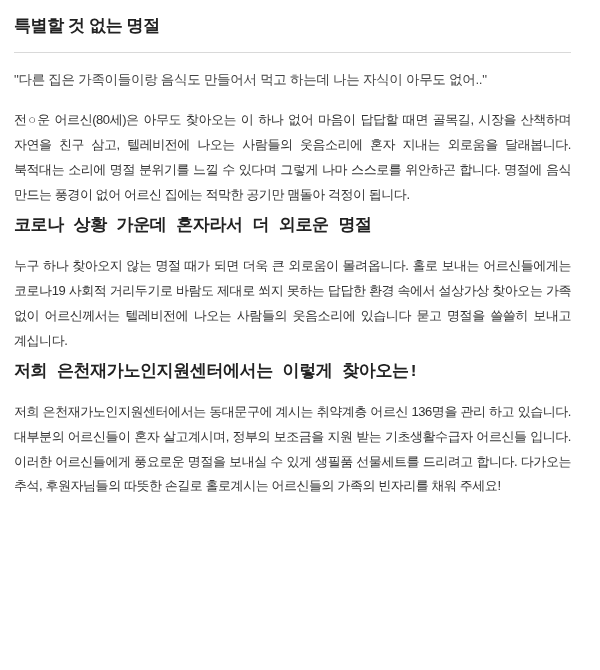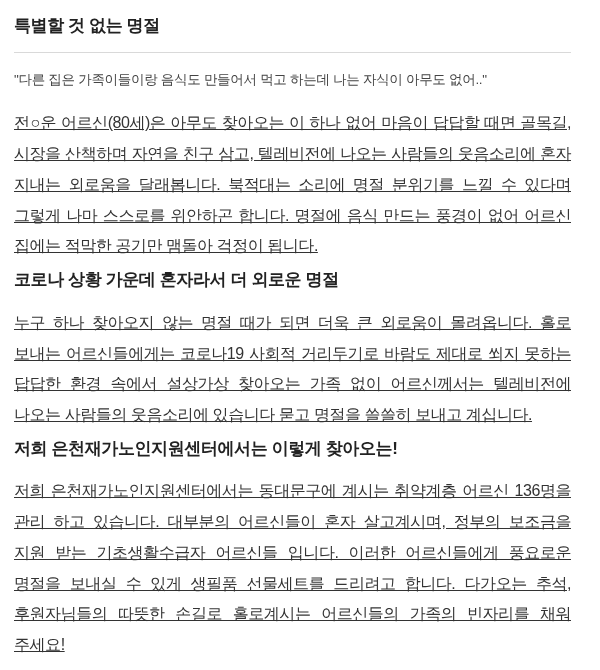--- a/index.html
+++ b/index.html
@@ -22,43 +22,43 @@
   .heading {
     font-size: 17px;
     font-weight: bold;
     color: #222222;
     letter-spacing: -0.4px;
     margin: 0 0 14px 0;
     line-height: 1.4;
   }
   .heading.sub {
     margin-bottom: 16px;
+    font-family: Liberation Mono, monospace;
   }
   .divider {
     height: 1px;
     background: #d9d9d9;
     border: 0;
     margin: 0 0 16px 0;
   }
   .quote {
     font-size: 13.5px;
     color: #444444;
     letter-spacing: -0.3px;
     line-height: 1.6;
     margin: 0 0 18px 0;
   }
   .para {
-    font-size: 16px;
+    font-size: 13px;
     color: #333333;
     line-height: 1.92;
     letter-spacing: -0.45px;
     text-align: justify;
     margin: 0 0 6px 0;
     word-break: keep-all;
-    text-decoration: underline;
   }
   .para.tight {
     margin-bottom: 2px;
   }
 </style>
 </head>
 <body>
 
 <div class="page">
 

